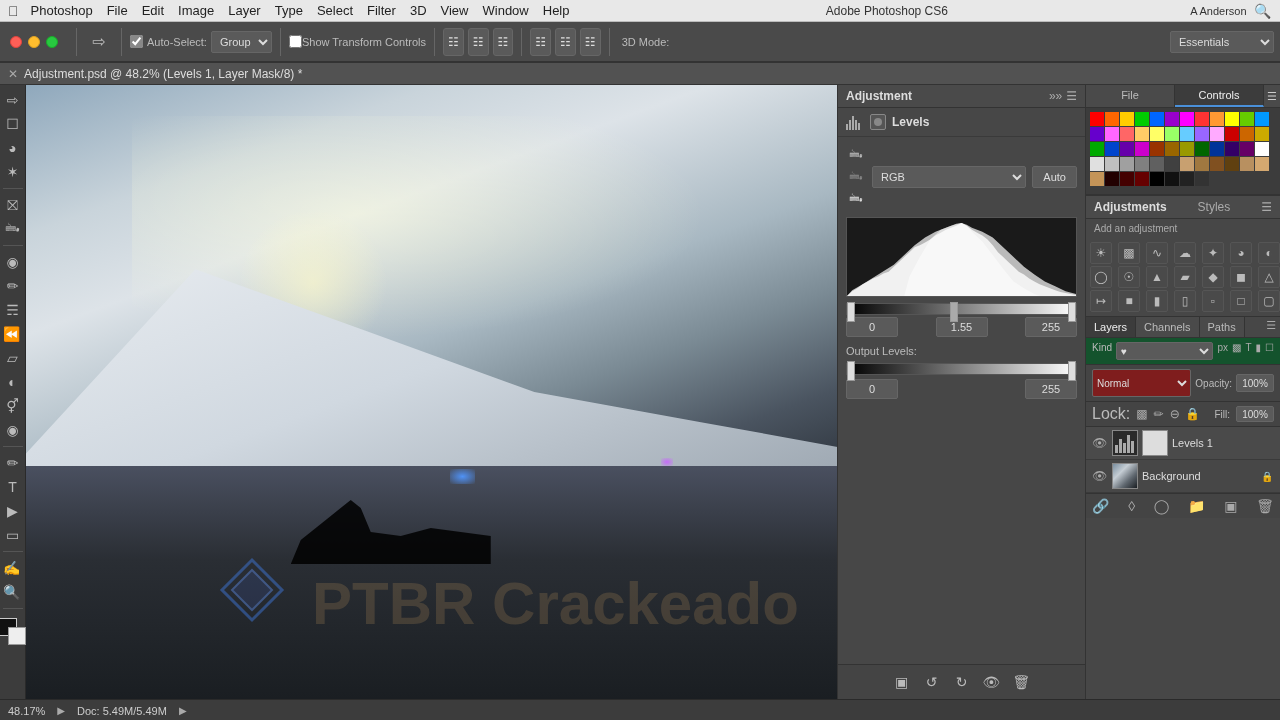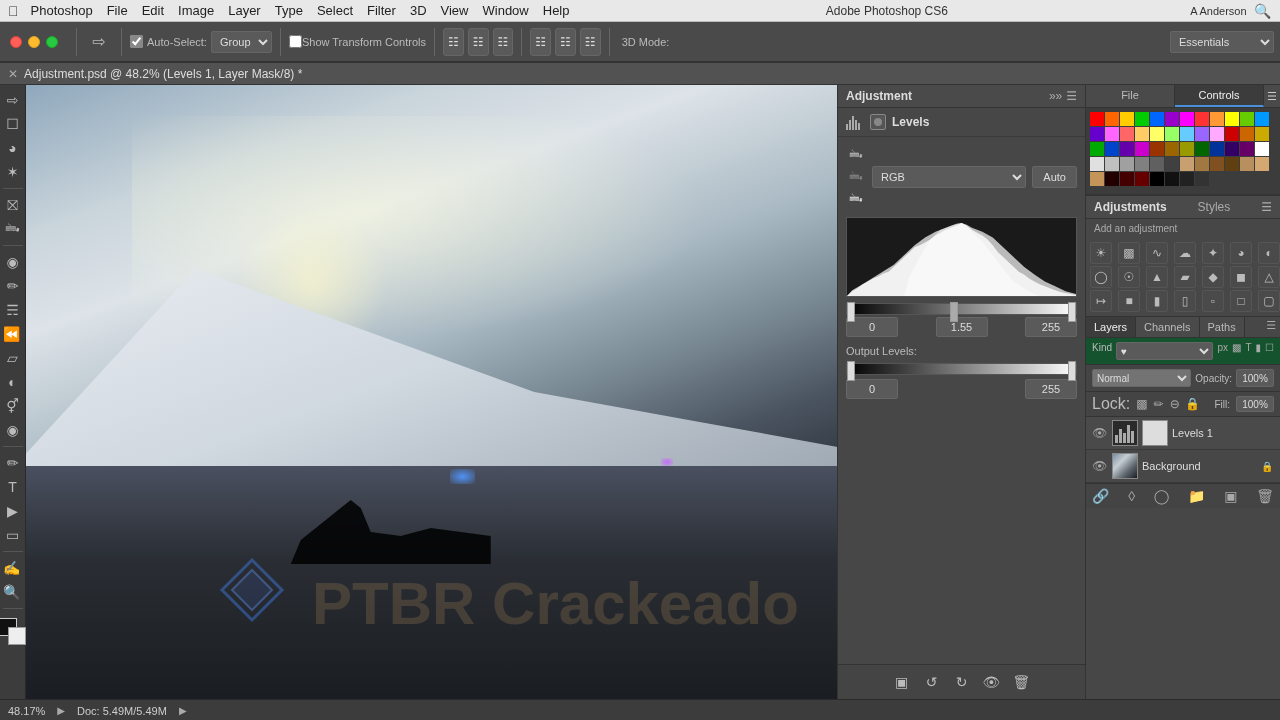--- a/index.html
+++ b/index.html
@@ -200,21 +200,21 @@
     .layers-select {
       flex: 1; height: 18px; background: #5a5a5a; border: 1px solid #666;
       color: #ddd; font-size: 10px; border-radius: 2px;
     }
 
     .blend-row {
       padding: 4px 6px; display: flex; align-items: center; gap: 4px;
       border-bottom: 1px solid #333; background: #444;
     }
     .blend-select {
-      flex: 1; height: 18px; background: #737373; border: 1px solid #666;
+      flex: 1; height: 28px; background: #7f1d1d; border: 1px solid #666;
       color: #ddd; font-size: 10px; border-radius: 2px;
     }
     .opacity-label { color: #bbb; font-size: 10px; }
     .opacity-input {
       width: 38px; height: 18px; background: #5a5a5a; border: 1px solid #666;
       color: #ddd; font-size: 10px; text-align: center; border-radius: 2px;
     }
 
     .lock-row {
       padding: 3px 6px; display: flex; align-items: center; gap: 6px;

